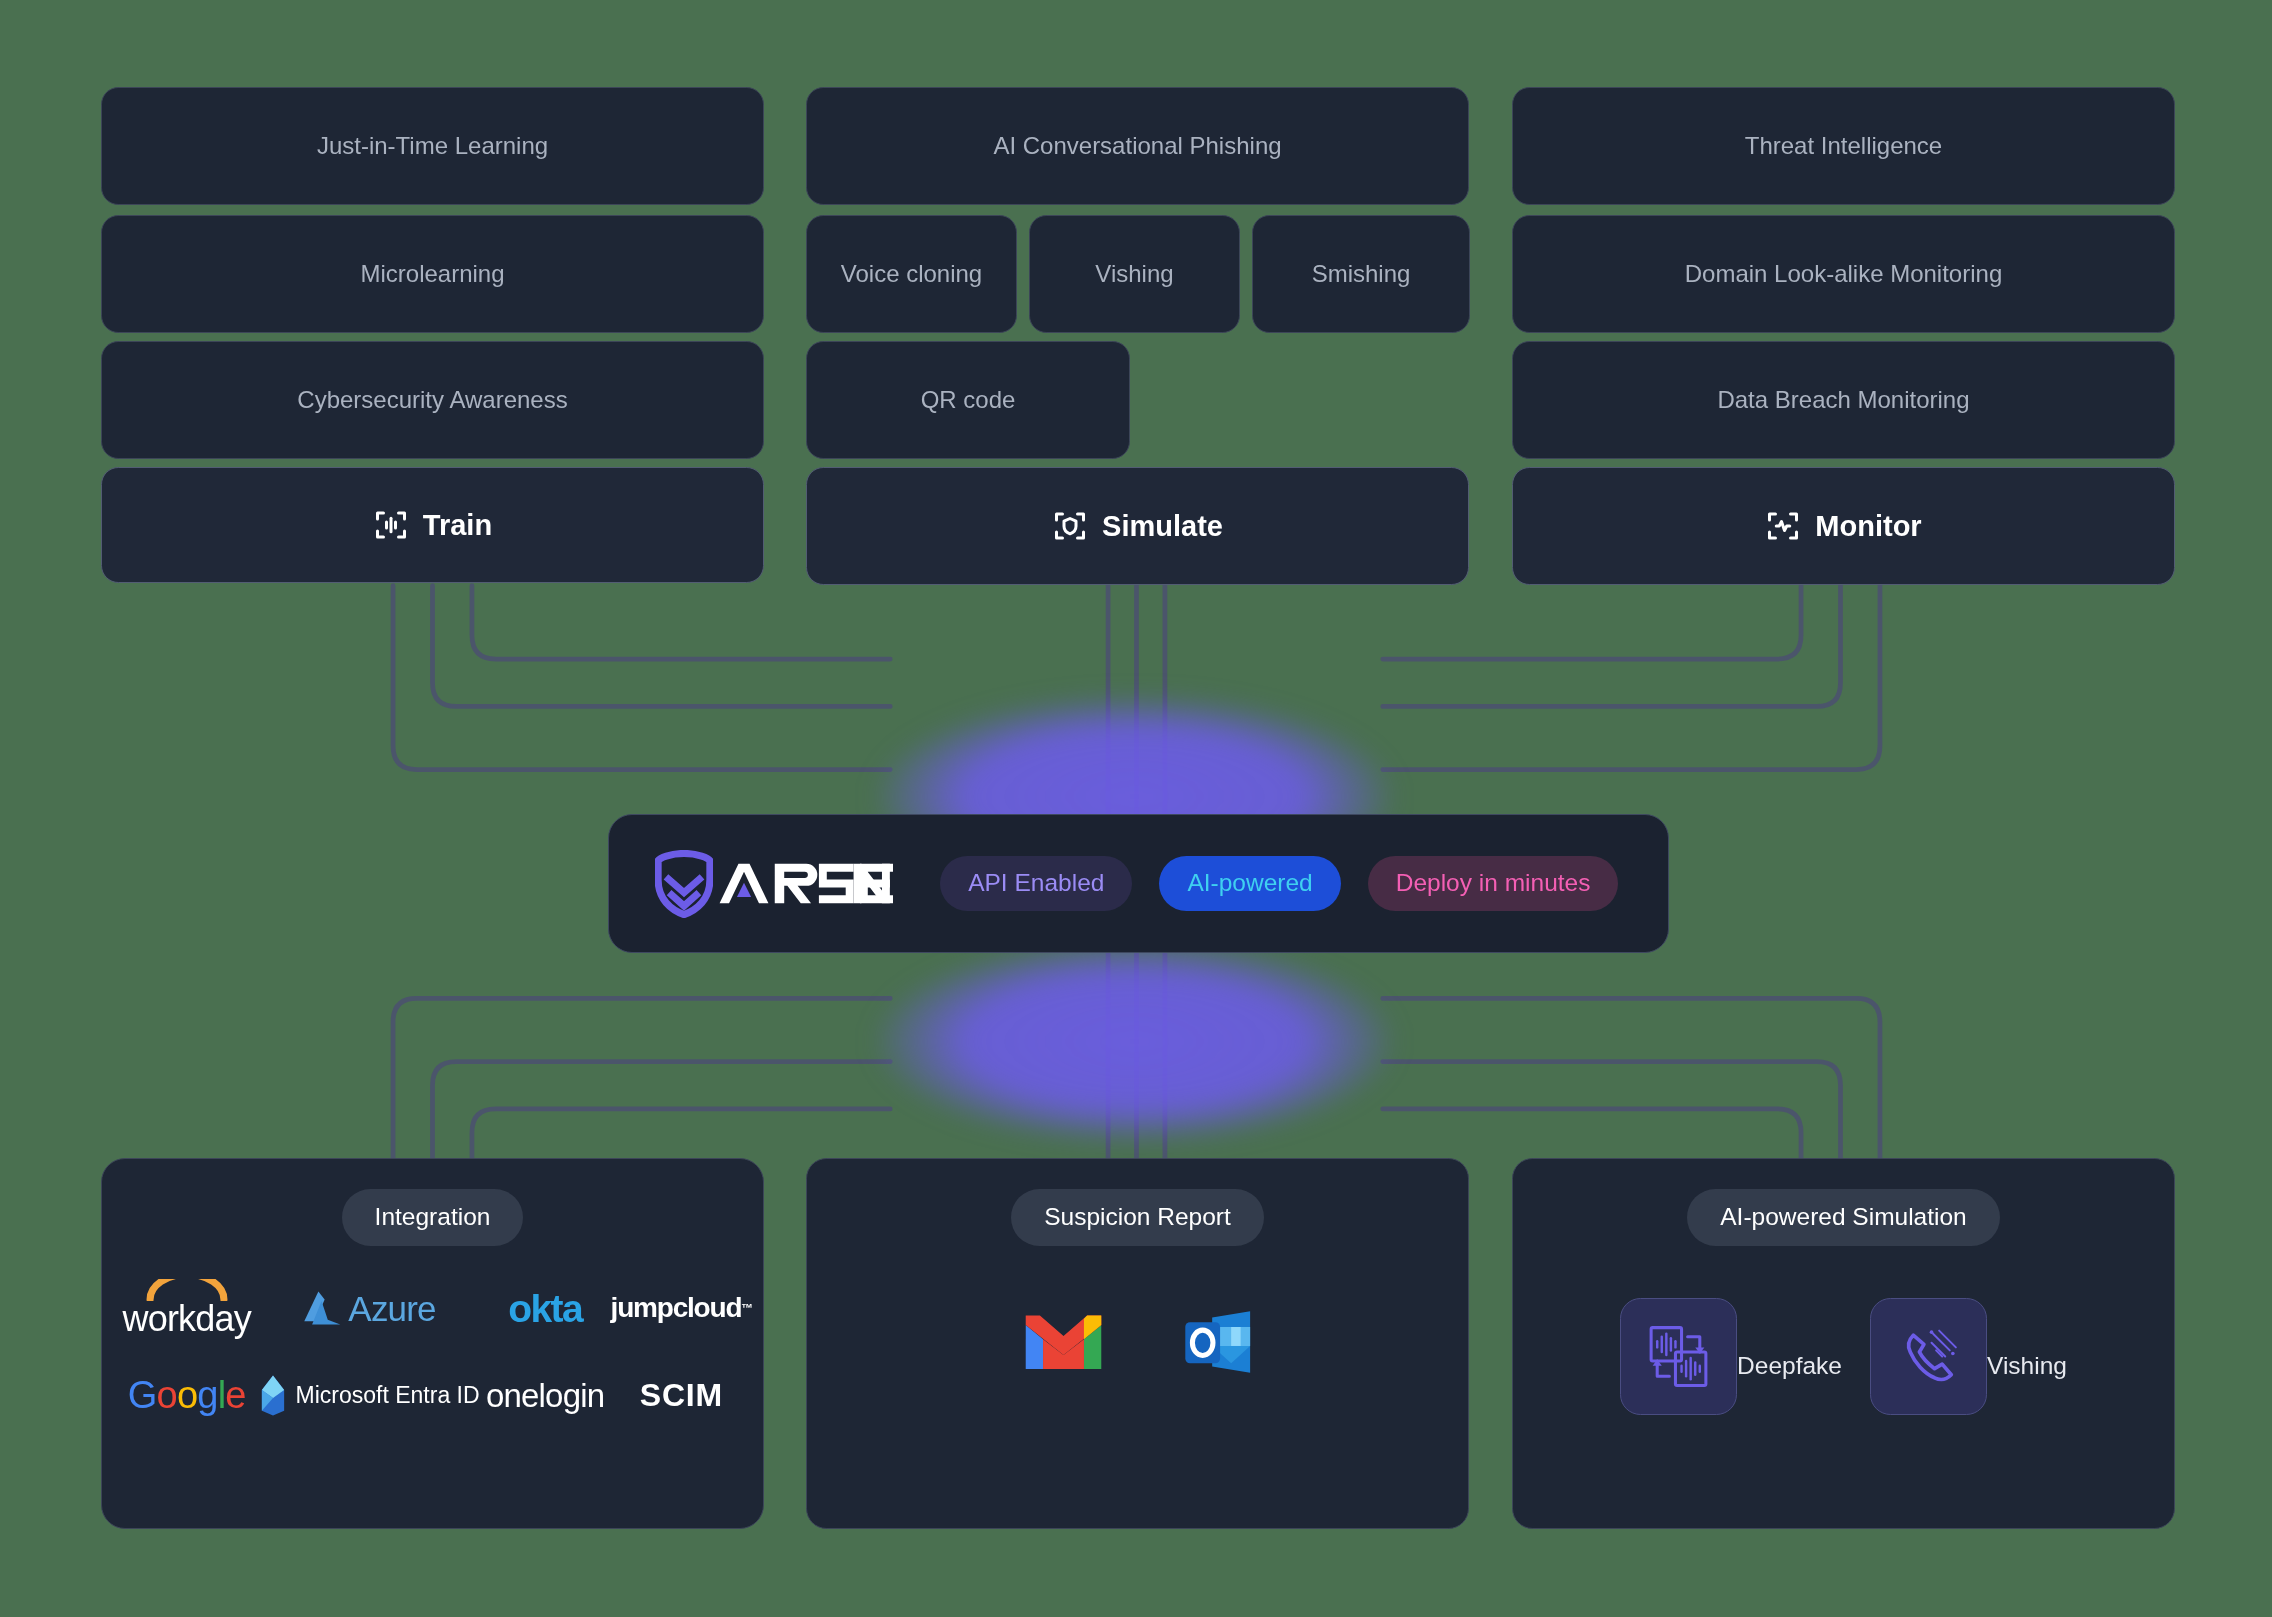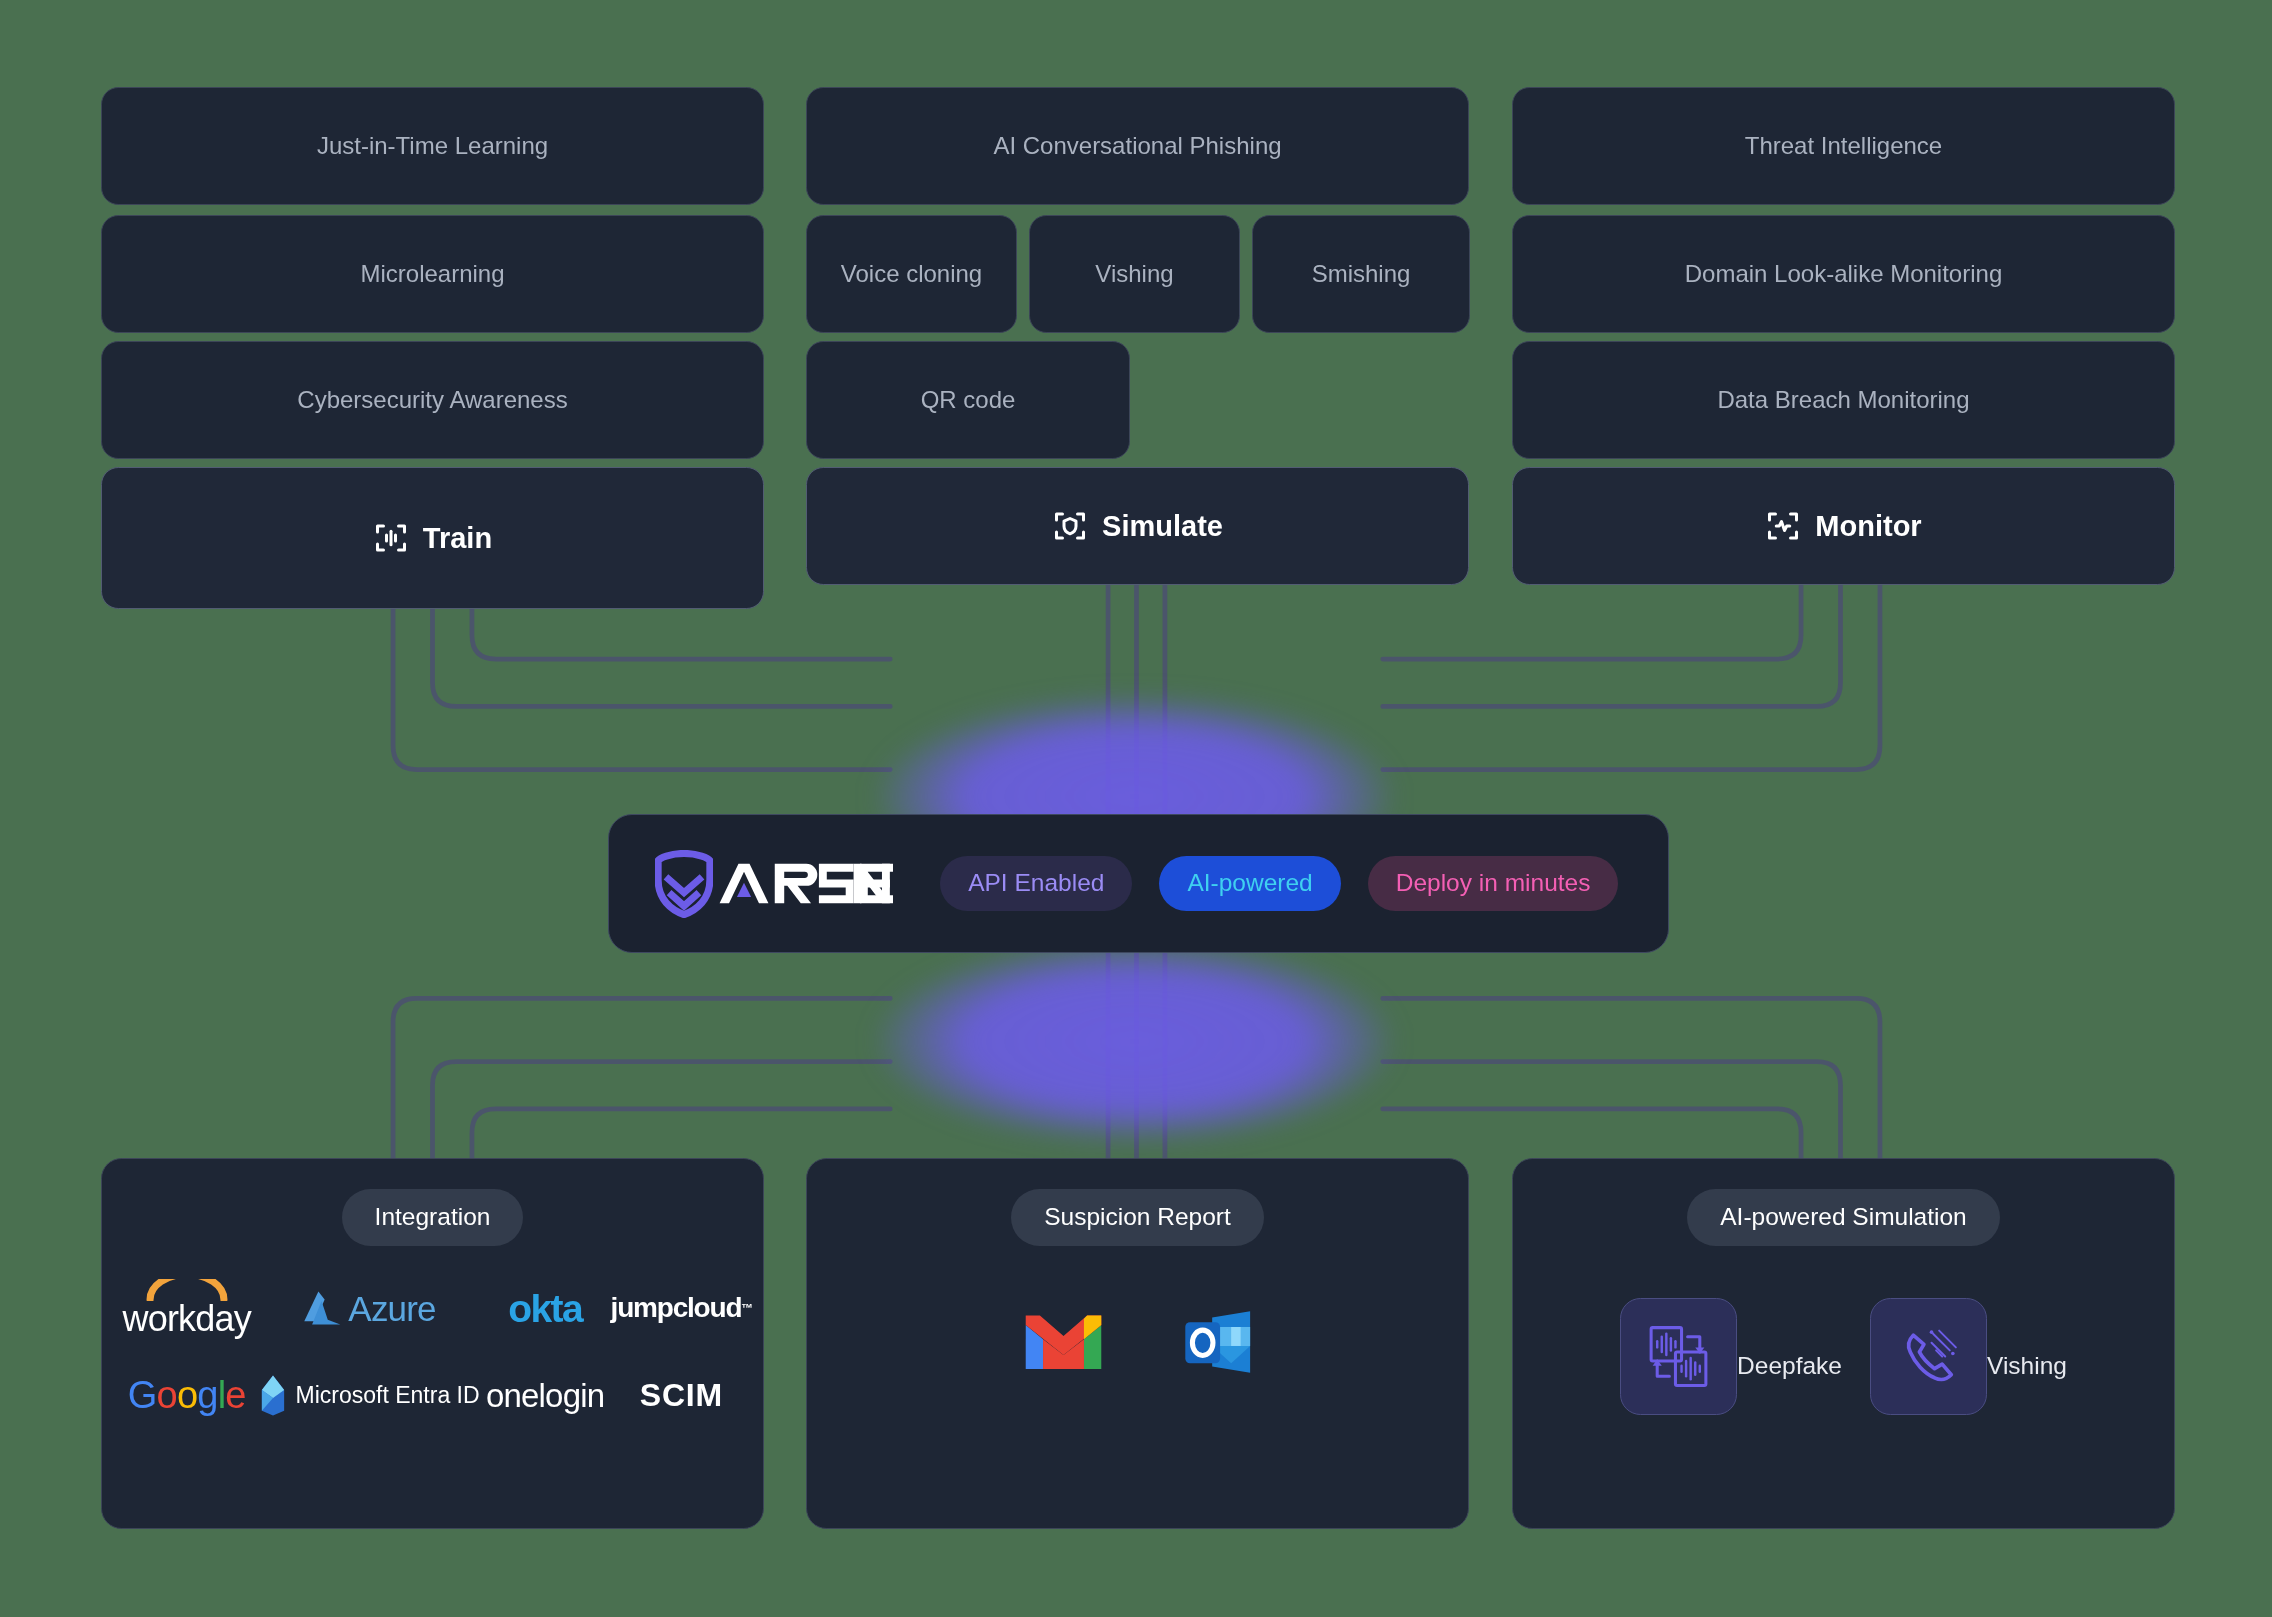--- a/index.html
+++ b/index.html
@@ -159,21 +159,21 @@
 
   <div class="card" style="left:101px; top:87px; width:663px; height:118px;">
     <span>Just-in-Time Learning</span>
   </div>
   <div class="card" style="left:101px; top:215px; width:663px; height:118px;">
     <span>Microlearning</span>
   </div>
   <div class="card" style="left:101px; top:341px; width:663px; height:118px;">
     <span>Cybersecurity Awareness</span>
   </div>
-  <div class="card pillar" style="left:101px; top:467px; width:663px; height:142px;">
+  <div class="card pillar" style="left:101px; top:467px; width:663px; height:116px;">
     <svg class="pill-icon" viewBox="0 0 24 24" fill="none" stroke="#ffffff" stroke-width="2" stroke-linecap="round" stroke-linejoin="round">
       <path d="M3 8V4h4M21 8V4h-4M3 16v4h4M21 16v4h-4"></path>
       <line x1="9" y1="10" x2="9" y2="14"></line>
       <line x1="12" y1="7.5" x2="12" y2="16.5"></line>
       <line x1="15" y1="10" x2="15" y2="14"></line>
     </svg>
     <span>Train</span>
   </div>
 
   <div class="card" style="left:806px; top:87px; width:663px; height:118px;">
@@ -237,21 +237,21 @@
           <path d="M232 6 L242 6 L268 40 L268 6 L278 6 L278 56 L268 56 L242 22 L242 56 L232 56 Z" transform="translate(-60,0) scale(1)"></path>
         </g>
         <path d="M24 48 L33 30 L42 48 Z" fill="#6c5ce7"></path>
       </svg>
     </div>
     <div class="tag tag-api">API Enabled</div>
     <div class="tag tag-ai">AI-powered</div>
     <div class="tag tag-deploy">Deploy in minutes</div>
   </div>
 
-  <div class="fcard" style="left:101px; top:1158px; width:663px; height:371px;">
+  <div class="fcard" style="left:101px; top:1158px; width:663px; height:371px;border-radius:24px;">
     <div class="fchip">Integration</div>
     <div class="logo-grid">
 
       <div class="logo-cell">
         <div style="display:flex;flex-direction:column;align-items:center;">
           <svg width="84" height="22" viewBox="0 0 106 28">
             <path d="M6 26 A47 32 0 0 1 100 26" fill="none" stroke="#f2a33c" stroke-width="9" stroke-linecap="round"></path>
           </svg>
           <span class="b b-workday">workday</span>
         </div>

